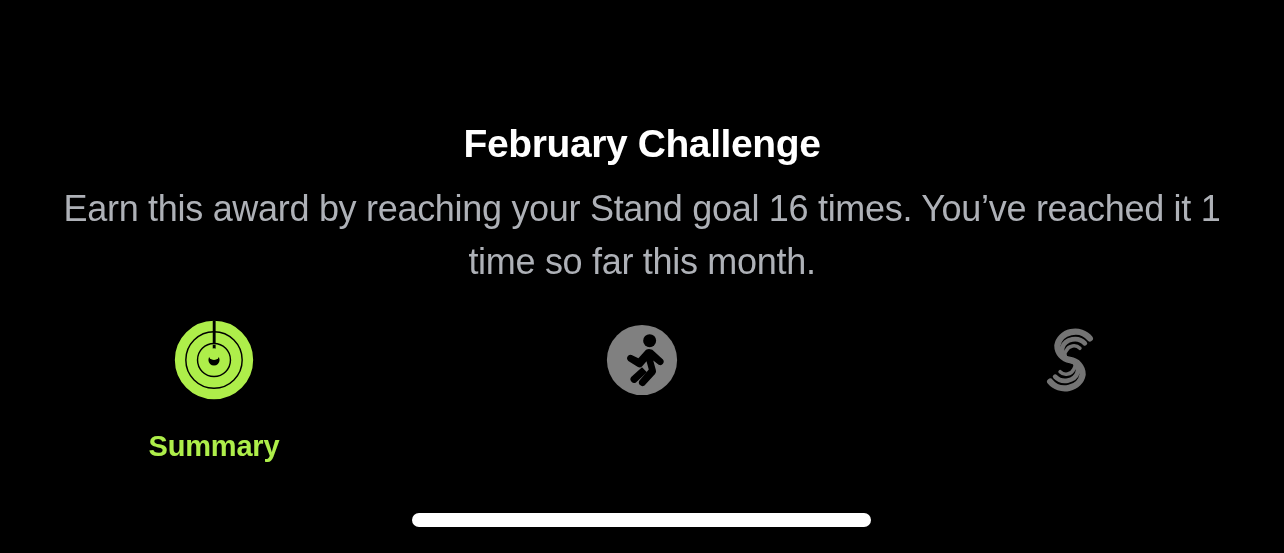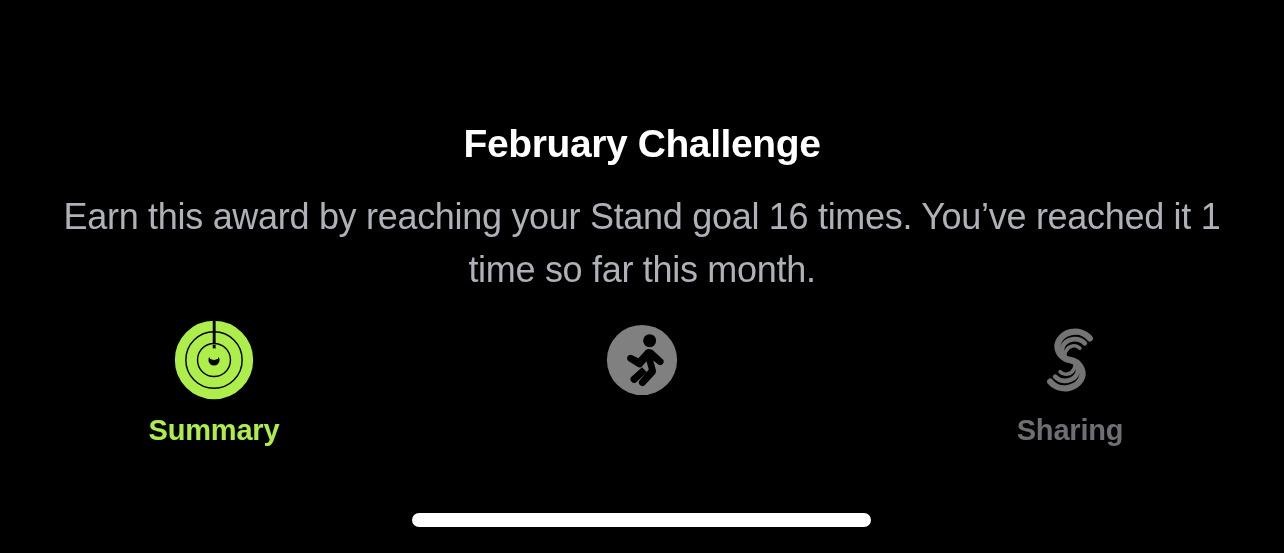--- a/index.html
+++ b/index.html
@@ -35,21 +35,21 @@
   .challenge-title {
     font-size: 39px;
     font-weight: bold;
     color: #ffffff;
     letter-spacing: -0.4px;
     line-height: 52px;
     margin: 0;
   }
 
   .challenge-desc {
-    margin: 20px auto 0 auto;
+    margin: 12px auto 0 auto;
     width: 1170px;
     font-size: 36px;
     font-weight: normal;
     color: #aeb1b7;
     letter-spacing: -0.3px;
     line-height: 53px;
   }
 
   
   .tab-bar {
@@ -71,21 +71,21 @@
     cursor: pointer;
   }
 
   .tab-icon {
     width: 90px;
     height: 90px;
     display: block;
   }
 
   .tab-label {
-    margin-top: 8px;
+    margin-top: 24px;
     font-size: 29px;
     font-weight: bold;
     letter-spacing: -0.2px;
     line-height: 34px;
   }
 
   .tab-label.active   { color: #aeee4a; }
   .tab-label.inactive { color: #6e6e73; }
 
   
@@ -163,20 +163,19 @@
                      A16 16 0 0 1 64 66 A20 18 0 0 1 28 74" stroke-width="7"></path>
 
             <path d="M66.5 31.5 A14.5 13 0 0 0 41.5 36 A11 11 0 0 0 50 50
                      A11 11 0 0 1 58.5 64 A14.5 13 0 0 1 33.5 68.5" stroke-width="5.2"></path>
 
             <path d="M61 37 A9 8.5 0 0 0 46 39.5 A6.2 6.2 0 0 0 50 50
                      A6.2 6.2 0 0 1 54 60.5 A9 8.5 0 0 1 39 63" stroke-width="4"></path>
           </g>
         </svg>
       </span>
-      <span class="tab-label inactive">Sharing</span>
     </div>
 
   </div>
 
   <div class="home-indicator"></div>
 
 </div>
 
 </body></html>

